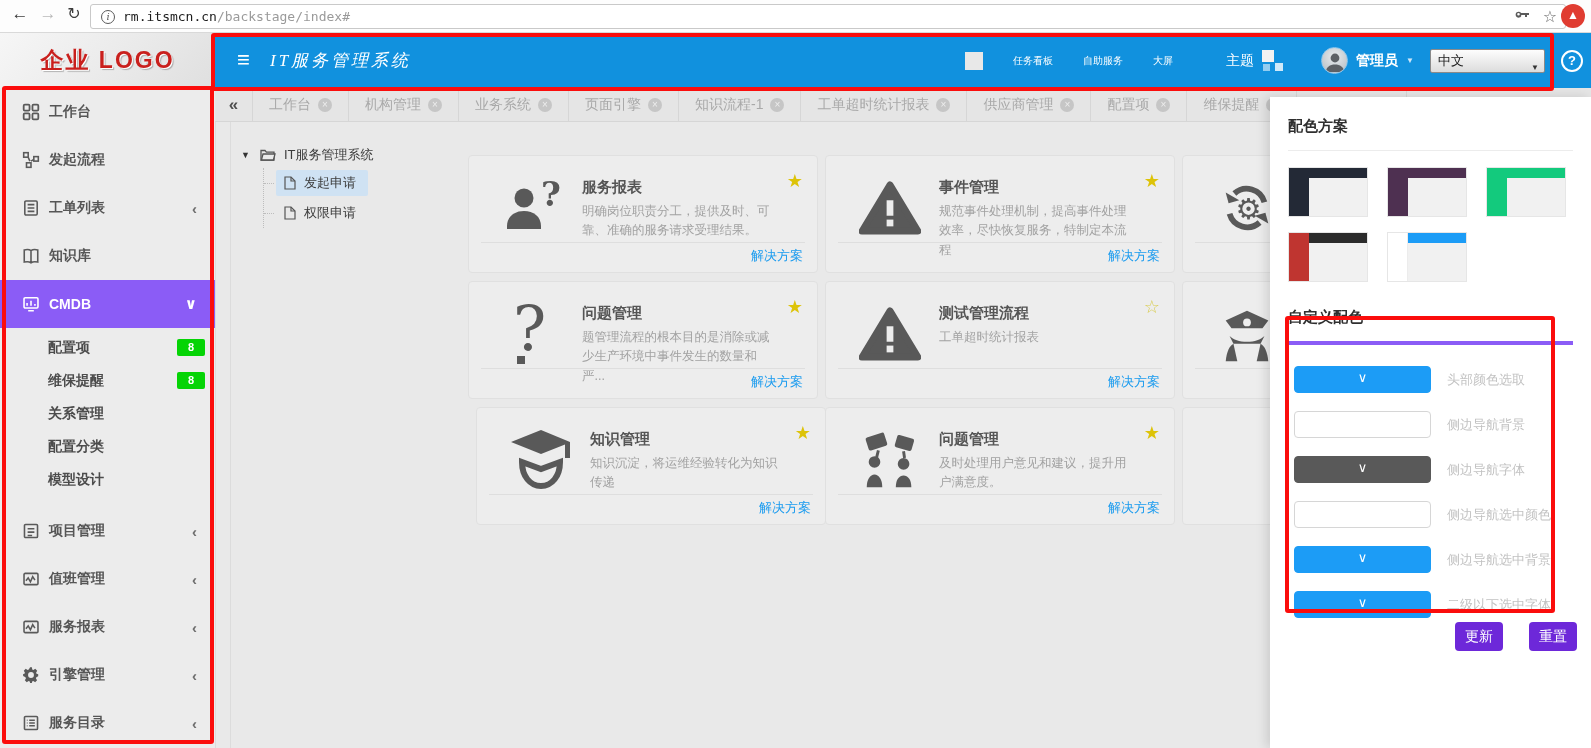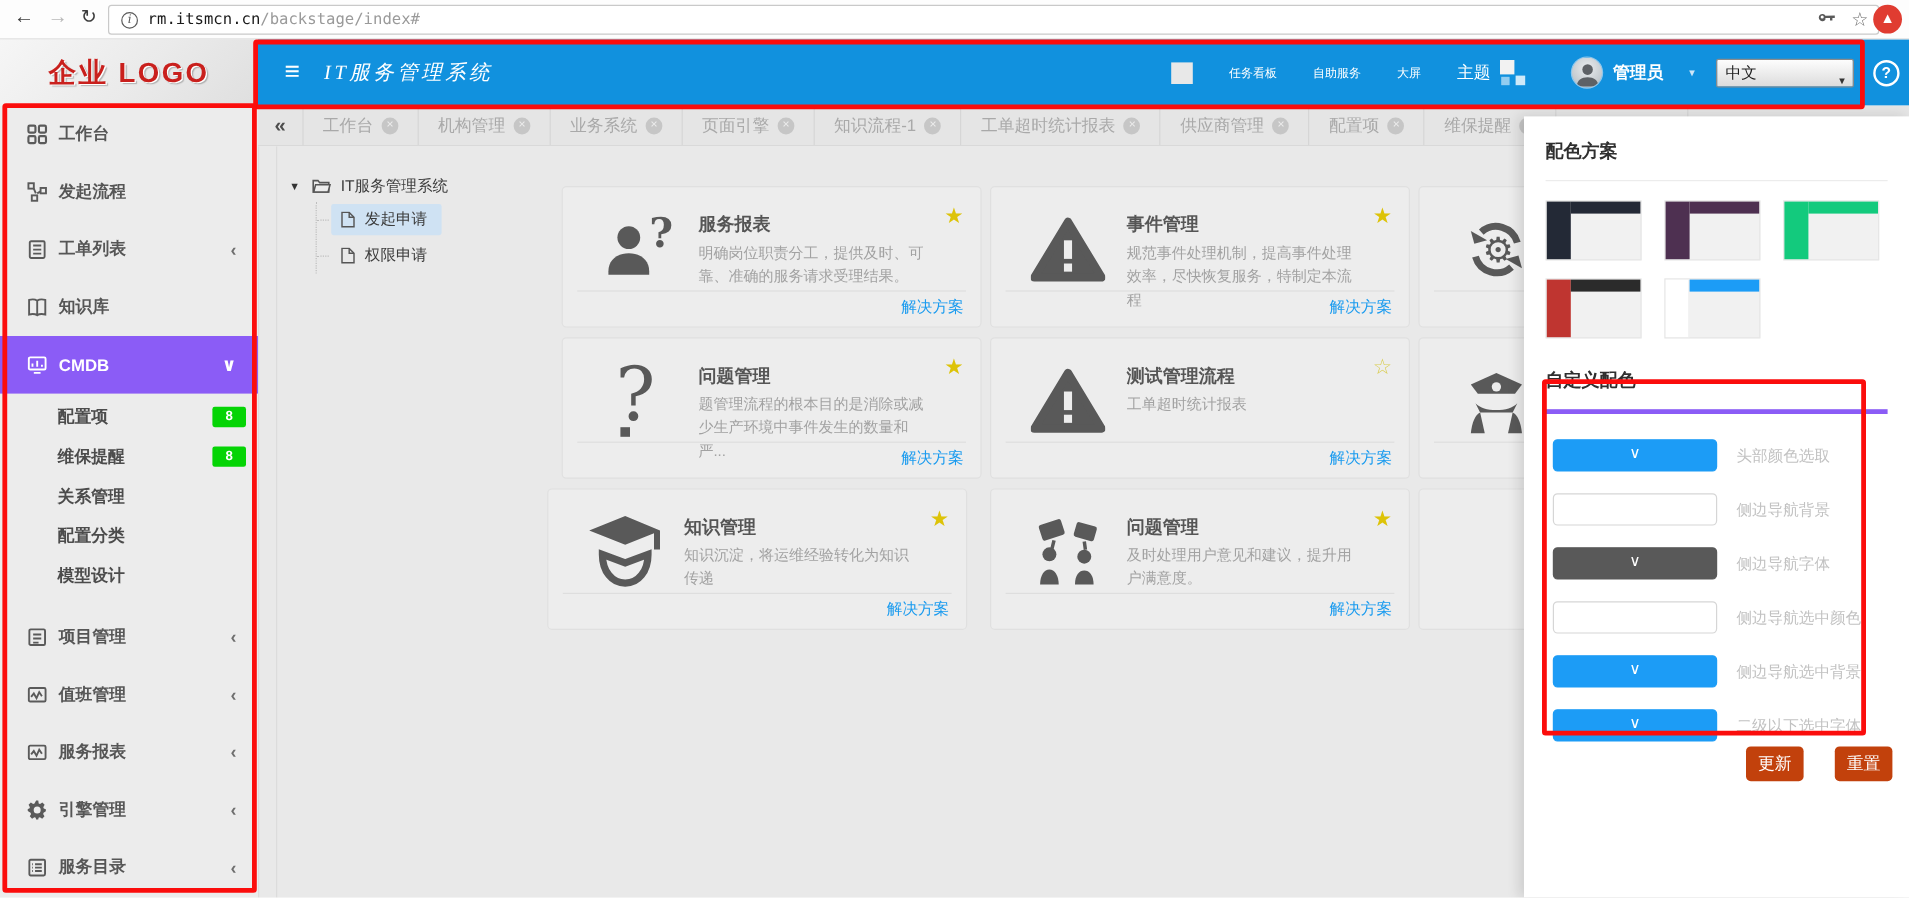--- a/index.html
+++ b/index.html
@@ -38,28 +38,28 @@
   .badge { position:absolute; right:10px; top:8px; width:28px; height:17px; background:#05d405; color:#fff; font-size:11px; text-align:center; line-height:17px; border-radius:2px; font-weight:bold; }
   .side-gap { height:5px; }
 
   
   .app-header { position:absolute; left:215px; top:33px; width:1376px; height:55px; background:#1191de; color:#fff; }
   .hamburger { position:absolute; left:22px; top:14px; font-size:22px; color:#fff; cursor:pointer; }
   .app-title { position:absolute; left:55px; top:16px; font-size:17px; letter-spacing:3px; font-family:"Liberation Serif","DejaVu Serif",serif; font-style:italic; }
   .header-right { position:absolute; right:8px; top:0; height:55px; display:flex; align-items:center; }
   .sq-ico { width:18px; height:18px; background:#e8e8e8; margin-right:30px; }
   .hnav { font-size:10px; margin-right:30px; cursor:pointer; white-space:nowrap; }
-  .theme-wrap { display:flex; align-items:center; margin-right:38px; cursor:pointer; }
+  .theme-wrap { display:flex; align-items:center; margin-right:38px; cursor:pointer;margin-left:23px; }
   .theme-squares { position:relative; width:21px; height:21px; margin-left:8px; }
   .theme-squares .tq1 { position:absolute; left:0; top:0; width:12px; height:12px; background:#f2f2f2; }
   .theme-squares .tq2 { position:absolute; right:0; bottom:0; width:8px; height:8px; background:rgba(255,255,255,.8); }
   .theme-squares .tq3 { position:absolute; left:1px; bottom:0; width:7px; height:7px; background:rgba(255,255,255,.55); }
   .avatar { width:27px; height:27px; border-radius:50%; background:radial-gradient(circle at 50% 35%,#e9ecef 0%,#c2c8cd 70%); overflow:hidden; position:relative; margin-right:8px; border:1px solid #8fc7ec; }
   .avatar svg { display:block; }
-  .user-name { font-size:14px; font-weight:bold; margin-right:20px; cursor:pointer; }
+  .user-name { font-size:14px; font-weight:bold; margin-right:8px; cursor:pointer; }
   .user-caret { font-size:8px; color:#cfe6f8; margin-right:16px; }
   .lang-select { position:relative; width:115px; height:24px; background:linear-gradient(#fdfdfd,#dcdcdc); border:1px solid #8a8a8a; border-radius:2px; font-size:13px; color:#1c1c1c; line-height:22px; padding-left:7px; margin-right:16px; cursor:pointer; }
   .lang-caret { position:absolute; right:5px; top:7px; font-size:8px; color:#333; }
   .help-circle { width:22px; height:22px; border:2px solid #fff; border-radius:50%; text-align:center; line-height:18px; font-size:13px; font-weight:bold; color:#fff; }
 
   
   .tab-bar { position:absolute; left:215px; top:88px; width:1376px; height:34px; background:#e5e5e5; display:flex; align-items:stretch; border-bottom:1px solid #d6d6d6; }
   .tab-collapse { width:38px; display:flex; align-items:center; justify-content:center; color:#4d4d4d; font-size:17px; font-weight:bold; border-right:1px solid #d6d6d6; cursor:pointer; }
   .tab { display:flex; align-items:center; padding:0 16px; border-right:1px solid #d6d6d6; color:#a9a9a9; font-size:14px; white-space:nowrap; cursor:pointer; }
   .tab-close { width:14px; height:14px; margin-left:7px; border-radius:50%; background:#c6c6c6; color:#ededed; font-size:10px; line-height:13px; text-align:center; cursor:pointer; }
@@ -105,21 +105,21 @@
   .scheme.s5 .sc-side { background:#ffffff; border-right:1px solid #ececec; } .scheme.s5 .sc-top { background:#1c9cf6; }
   .custom-h { margin-top:26px; border-bottom:4px solid #8b5cf6; }
   .custom-rows { margin:12px 0 0 24px; }
   .custom-row { display:flex; align-items:center; height:45px; }
   .swatch { position:relative; width:137px; height:27px; border-radius:4px; border:1px solid #d6d6d6; background:#fff; cursor:pointer; }
   .swatch.blue { background:#1c9cf6; border-color:#1c9cf6; }
   .swatch.dark { background:#595959; border-color:#595959; }
   .sw-caret { position:absolute; left:0; right:0; top:3px; text-align:center; color:#fff; font-size:13px; }
   .custom-label { margin-left:16px; font-size:13px; color:#c2c2c2; }
   .panel-btns { position:absolute; left:0; right:14px; top:525px; display:flex; justify-content:flex-end; gap:26px; }
-  .btn-red { background:#c2410c; color:#fff; border:none; border-radius:4px; font-size:14px; width:48px; height:29px; cursor:pointer; font-family:inherit; }
+  .btn-red { background:#6d28d9; color:#fff; border:none; border-radius:4px; font-size:14px; width:48px; height:29px; cursor:pointer; font-family:inherit; }
 
   
   .anno { position:absolute; border:4px solid #fb0d0c; border-radius:3px; z-index:40; pointer-events:none; }
   .anno-header { left:211px; top:33px; width:1343px; height:58px; }
   .anno-sidebar { left:2px; top:86px; width:212px; height:658px; }
   .anno-custom { left:1285px; top:316px; width:270px; height:297px; z-index:41; }
 </style>
 </head>
 <body>
 
@@ -438,21 +438,21 @@
           <rect x="28.5" y="42" width="7" height="7" fill="#ededed"></rect>
         </svg>
       </div>
     <div class="card-title">测试管理流程</div>
     <div class="card-desc">工单超时统计报表</div>
     <span class="card-star outline">☆</span>
     <div class="card-divider"></div>
     <a class="card-link">解决方案</a>
   </div>
 
-  <div class="card" style="left:240px; top:285px;">
+  <div class="card" style="left:260px; top:285px;">
     <div class="card-icon">
         <svg width="66" height="64" viewBox="0 0 66 64">
           <path d="M33 2L3 14l30 12 24-9.6V30h5V14z" fill="currentColor"></path>
           <path d="M14 34c0 14 8 24 19 24s19-10 19-24l-19 7z" fill="none" stroke="currentColor" stroke-width="6"></path>
         </svg>
       </div>
     <div class="card-title">知识管理</div>
     <div class="card-desc">知识沉淀，将运维经验转化为知识传递</div>
     <span class="card-star">★</span>
     <div class="card-divider"></div>

